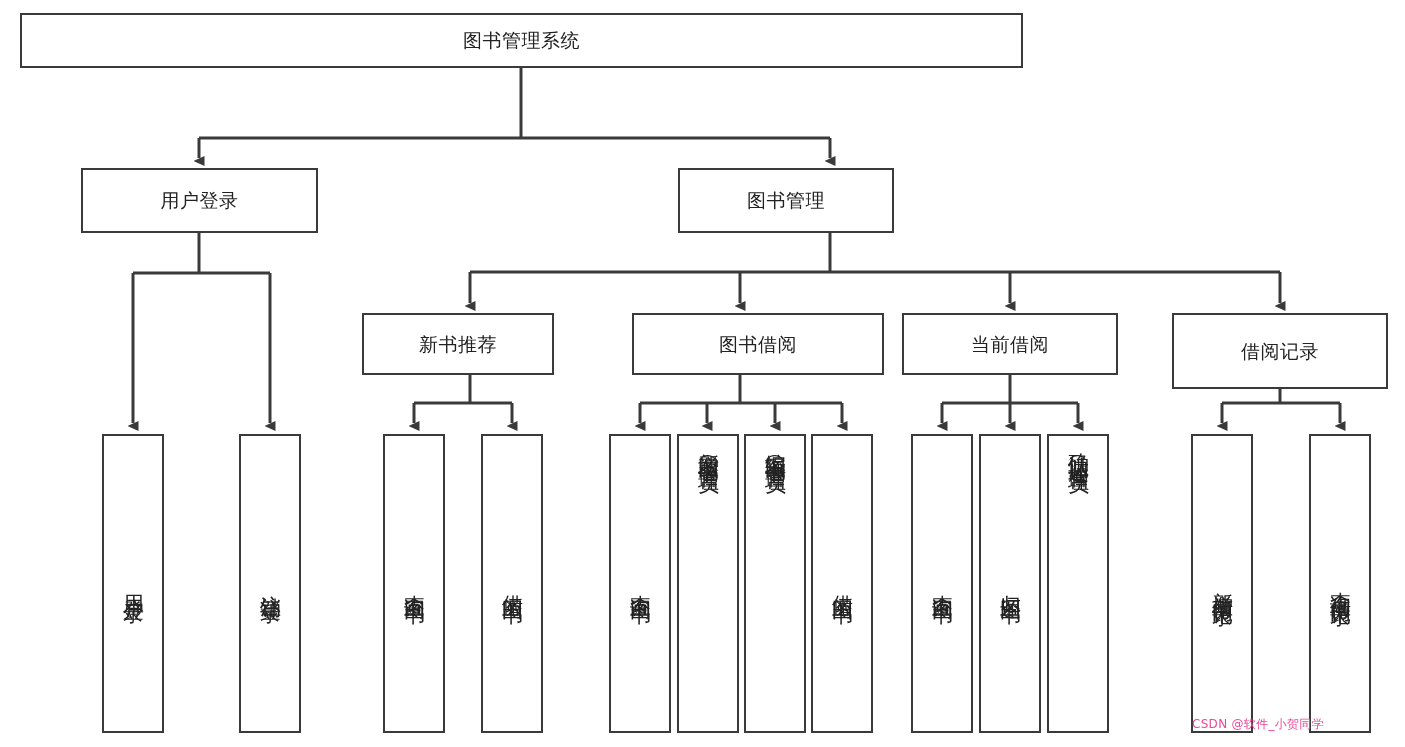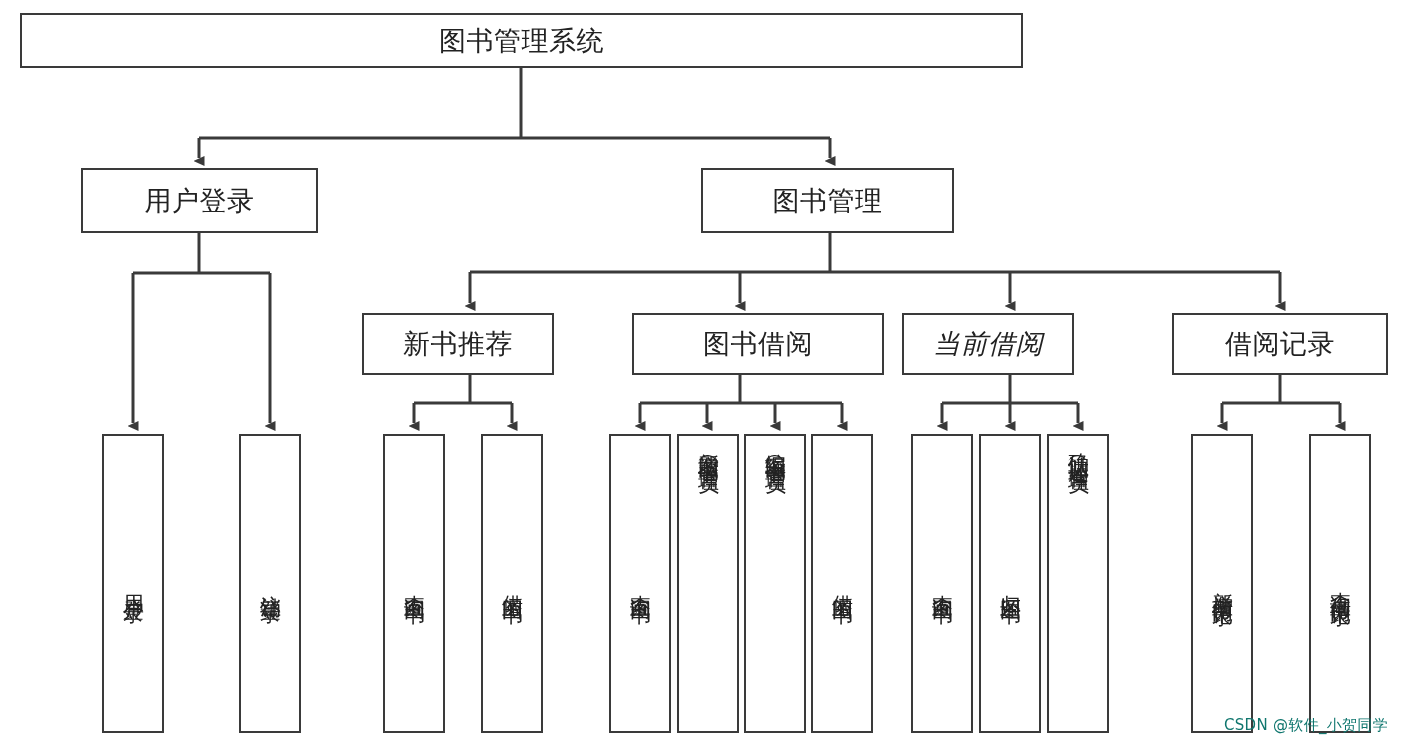--- a/index.html
+++ b/index.html
@@ -35,46 +35,45 @@
     justify-content: center;
     color: #222222;
     z-index: 2;
   }
   .node .label {
     display: block;
     line-height: 1.18;
     letter-spacing: 0.5px;
   }
   .node.horizontal .label {
-    font-size: 27px;
+    font-size: 19px;
     white-space: nowrap;
   }
   .node.vertical {
     align-items: flex-start;
     justify-content: center;
     padding-top: 0;
   }
   .node.vertical .label {
     writing-mode: vertical-rl;
     text-orientation: upright;
     font-size: 21px;
     letter-spacing: 3px;
     white-space: nowrap;
   }
   .node.vertical.centered {
     align-items: center;
   }
   .watermark {
     position: absolute;
-    color: #0f766e;
-    font-size: 15px;
+    color: #ec4899;
+    font-size: 12px;
     white-space: nowrap;
     z-index: 3;
     letter-spacing: 0.3px;
-    padding-left: 32px;
   }
 </style>
 </head>
 <body>
 
 <div id="canvas">
 
   <svg class="connectors" viewBox="0 0 1405 747">
     <defs>
       <marker id="arrow" markerWidth="10" markerHeight="11" refX="2" refY="5.5" orient="auto" markerUnits="userSpaceOnUse">
@@ -127,37 +126,37 @@
   </svg>
 
   <div class="node horizontal" style="left:20px; top:13px; width:1003px; height:55px;">
     <span class="label">图书管理系统</span>
   </div>
 
   <div class="node horizontal" style="left:81px; top:168px; width:237px; height:65px;">
     <span class="label">用户登录</span>
   </div>
 
-  <div class="node horizontal" style="left:701px; top:168px; width:253px; height:65px;">
+  <div class="node horizontal" style="left:678px; top:168px; width:216px; height:65px;">
     <span class="label">图书管理</span>
   </div>
 
   <div class="node horizontal" style="left:362px; top:313px; width:192px; height:62px;">
     <span class="label">新书推荐</span>
   </div>
 
   <div class="node horizontal" style="left:632px; top:313px; width:252px; height:62px;">
     <span class="label">图书借阅</span>
   </div>
 
-  <div class="node horizontal" style="left:902px; top:313px; width:172px; height:62px;font-style:italic;">
+  <div class="node horizontal" style="left:902px; top:313px; width:216px; height:62px;">
     <span class="label">当前借阅</span>
   </div>
 
-  <div class="node horizontal" style="left:1172px; top:313px; width:216px; height:62px;">
+  <div class="node horizontal" style="left:1172px; top:313px; width:216px; height:76px;">
     <span class="label">借阅记录</span>
   </div>
 
   <div class="node vertical centered" style="left:102px; top:434px; width:62px; height:299px;">
     <span class="label">用户登录</span>
   </div>
 
   <div class="node vertical centered" style="left:239px; top:434px; width:62px; height:299px;">
     <span class="label">注销登录</span>
   </div>

